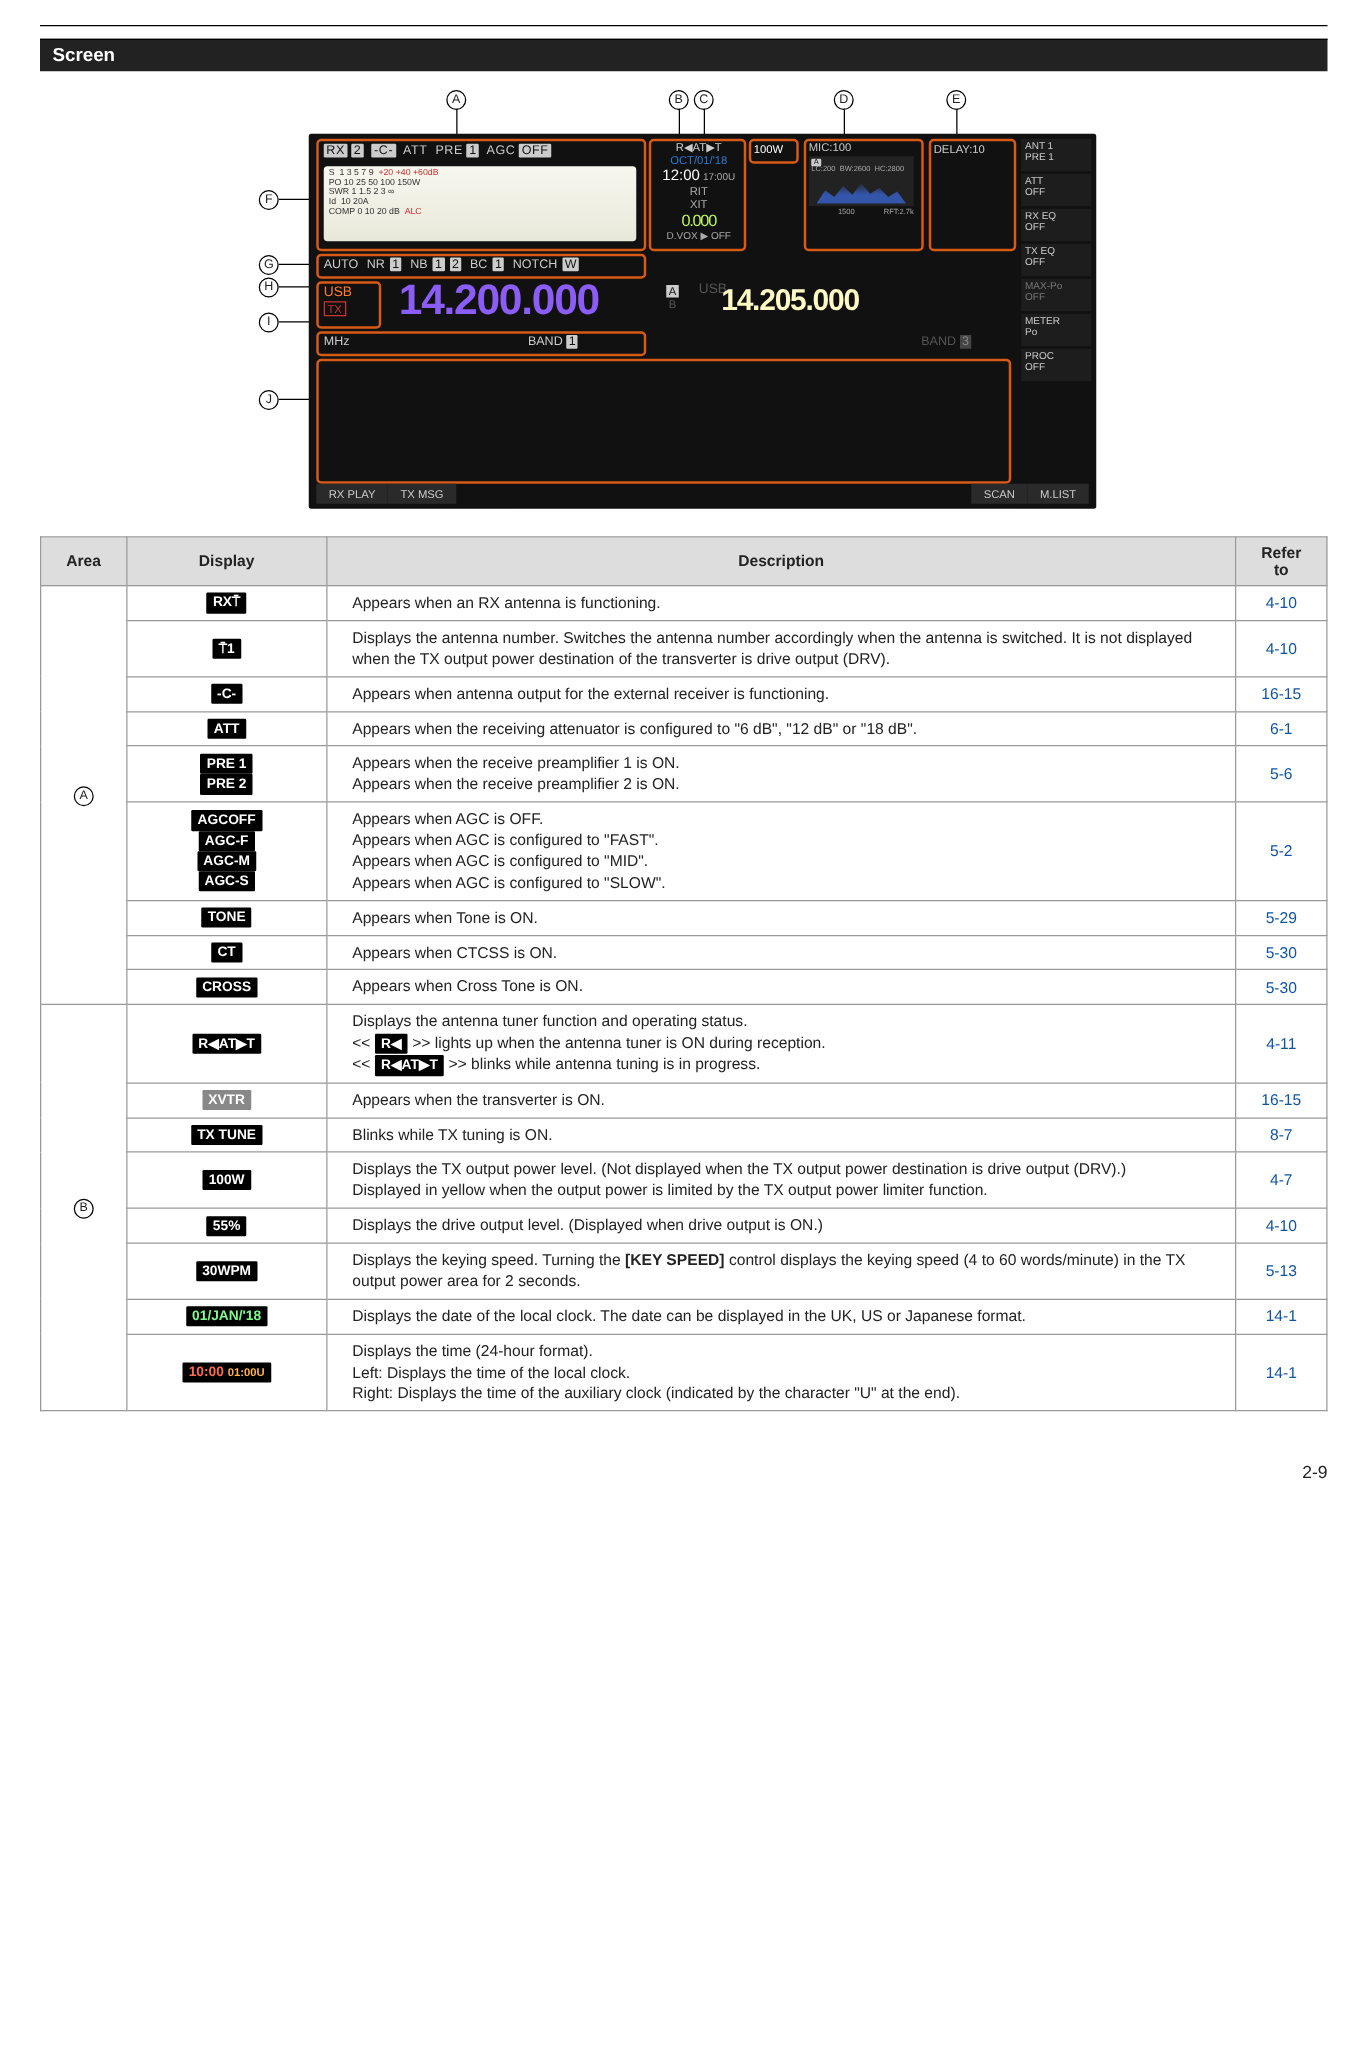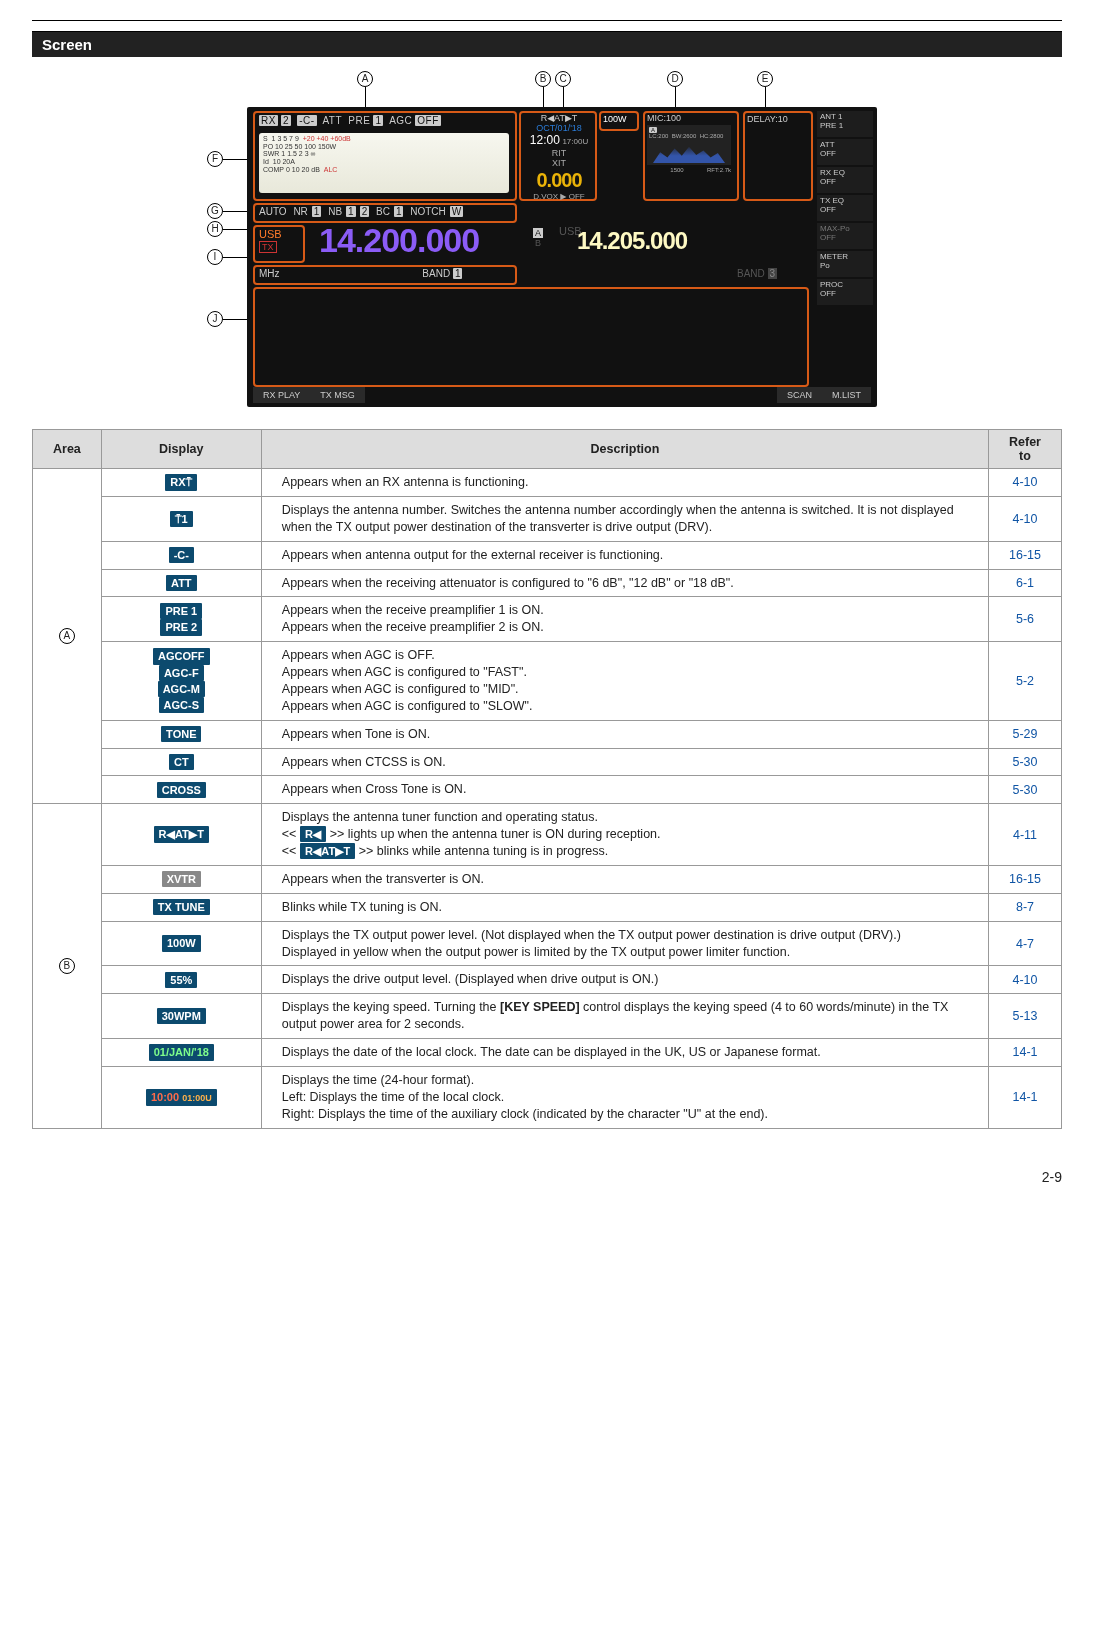--- a/index.html
+++ b/index.html
@@ -42,21 +42,21 @@
 
   .rs-row1 { position: absolute; left: 12px; top: 8px; font-size: 10px; letter-spacing: .5px; }
   .rs-row1 span { margin-right: 3px; }
   .inv { background:#ccc;color:#111;padding:0 2px;border-radius:1px; }
   .rs-meter { position: absolute; left: 12px; top: 26px; width: 250px; height: 60px; background: linear-gradient(#f7f7ef,#e8e8da); border-radius: 3px; font-size: 7px; color: #333; padding: 2px 4px; line-height: 1.1; }
   .rs-meter .rednum { color:#c33; }
   .rs-b { position: absolute; left: 278px; top: 6px; width: 68px; font-size: 9px; color:#ccc; text-align:center; }
   .rs-b .date { color:#2b7bd6; font-size:9px; }
   .rs-b .time { font-size:12px; color:#fff; }
   .rs-b .rit { text-align:center; font-size:9px; color:#aaa; line-height:1.1; margin-top:2px; }
-  .rs-b .zero { font-size:20px; color:#eab308; letter-spacing:-1px;font-weight:bold; }
+  .rs-b .zero { font-size:13px; color:#bef264; letter-spacing:-1px; }
   .rs-b .dvox { font-size:8px; color:#aaa; }
   .rs-c { position:absolute; left:356px; top:7px; font-size:9px; color:#fff; }
   .rs-d { position:absolute; left:400px; top:6px; width:88px; font-size:9px; color:#ccc; }
   .rs-d .spec { width:84px; height:40px; background:#222; margin-top:2px; position:relative; }
   .rs-d .spec .sm { position:absolute; top:2px; left:2px; font-size:6px;color:#aaa; }
   .rs-d .spec .bar { position:absolute; bottom:2px; left:6px; right:6px; height:18px; background:linear-gradient(to top,#35a,#35a 40%,transparent); clip-path: polygon(0 100%,10% 40%,20% 70%,30% 20%,40% 60%,50% 10%,60% 55%,70% 30%,80% 70%,90% 45%,100% 100%);}
   .rs-d .spec .lb { position:absolute; bottom:-8px; font-size:6px; color:#aaa; width:100%; display:flex; justify-content:space-between; }
   .rs-e { position:absolute; left:500px; top:7px; font-size:9px; color:#ccc; }
 
   .rs-g { position:absolute; left:12px; top:99px; font-size:10px; color:#ccc; }
@@ -78,21 +78,21 @@
   .rs-bottom div { background:#2a2a2a; padding:3px 10px; }
 
   
   table.desc { width: 100%; border-collapse: collapse; font-size: 12.5px; }
   table.desc th, table.desc td { border: 1px solid #999; padding: 5px 20px; vertical-align: middle; }
   table.desc th { background: #ddd; font-weight: 700; text-align: center; }
   table.desc td.area { text-align: center; width: 48px; }
   table.desc td.disp { text-align: center; width: 160px; }
   table.desc td.ref { text-align: center; width: 56px; color: #1055a5; }
   table.desc td.desc-cell { line-height: 1.35; }
-  .badge { display:inline-block; background:#0c4a6e; color:#fff; padding:1px 5px; font-size:11px; font-weight:700; border-radius:1px; line-height:1.3; }
+  .badge { display:inline-block; background:#000000; color:#fff; padding:1px 5px; font-size:11px; font-weight:700; border-radius:1px; line-height:1.3; }
   .badge + br { line-height: 1.8; }
   .badge.gray { background:#888; }
   .badge.grn { color:#7efc8b; }
   .badge .red { color:#ff6b4a; }
   .badge .org { color:#ffb14a; }
   .footer-pg { text-align: right; font-size: 14px; margin-top: 40px; }
 </style>
 </head>
 <body>
 

